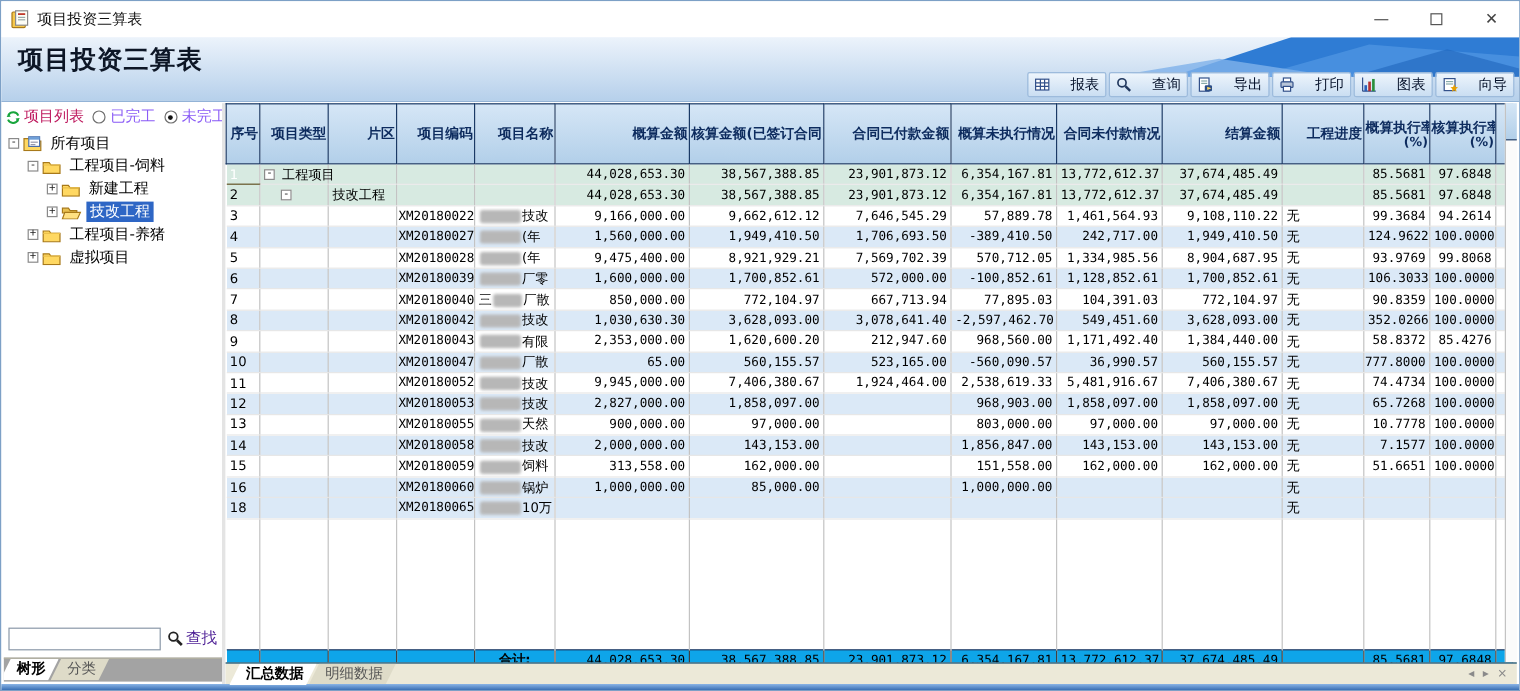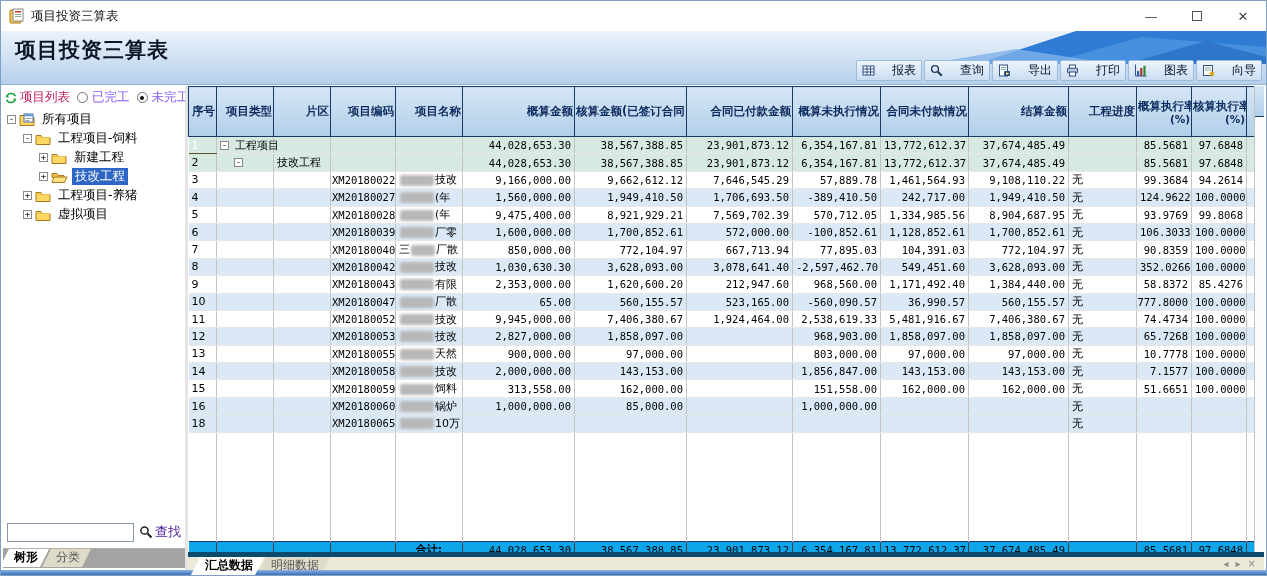--- a/index.html
+++ b/index.html
@@ -55,21 +55,21 @@
   .grid td.num{text-align:right;font-family:"DejaVu Sans Mono","DejaVu Sans",monospace;font-size:10.5px;}
   .grid td.code{font-family:"DejaVu Sans Mono","DejaVu Sans",monospace;font-size:10.5px;padding:0 1px;}
   .grid tr.stripe td{background:#dbe9f7;}
   .grid tr.grp td{background:#d7eae1;}
   .grid td.snhl{background:#7f7130;color:#fff;border-bottom:1px solid #5c5122;}
   .grid td.clipL{direction:rtl;}
   .grid tr.fill td{height:109px;border-bottom:none;background:#fff;}
   .grid tr.total td{background:#0ea5e9;border-top:1px solid #1a3a66;border-bottom:1px solid #1a3a66;border-right:1px solid #404040;height:17px;}
   .grid tr.total td.tl{text-align:center;font-weight:bold;}
   .redact{display:inline-block;vertical-align:middle;height:11px;background:#b7b7b7;border-radius:2px;filter:blur(1.5px);margin:0 1px;}
-  .g-tabstrip{position:absolute;left:0;right:0;bottom:0;height:18px;background:#ece9d8;border-top:5px solid #0c4a6e;display:flex;align-items:stretch;padding-left:10px;}
+  .g-tabstrip{position:absolute;left:0;right:0;bottom:0;height:18px;background:#ece9d8;border-top:1px solid #0c4a6e;display:flex;align-items:stretch;padding-left:10px;}
   .scrollstrip{position:absolute;top:0;right:0;width:10px;bottom:18px;background:#fbfbfb;border-left:1px solid #c3c3c3;}
   .scrollstrip .sh{height:31px;background:linear-gradient(#d5e6f6,#b2cfe9);border-bottom:1px solid #1a3a66;}
   .typecell{display:flex;align-items:center;gap:3px;overflow:visible;}
 </style>
 </head>
 <body>
 
 <div class="win">
 
   <div class="titlebar">

